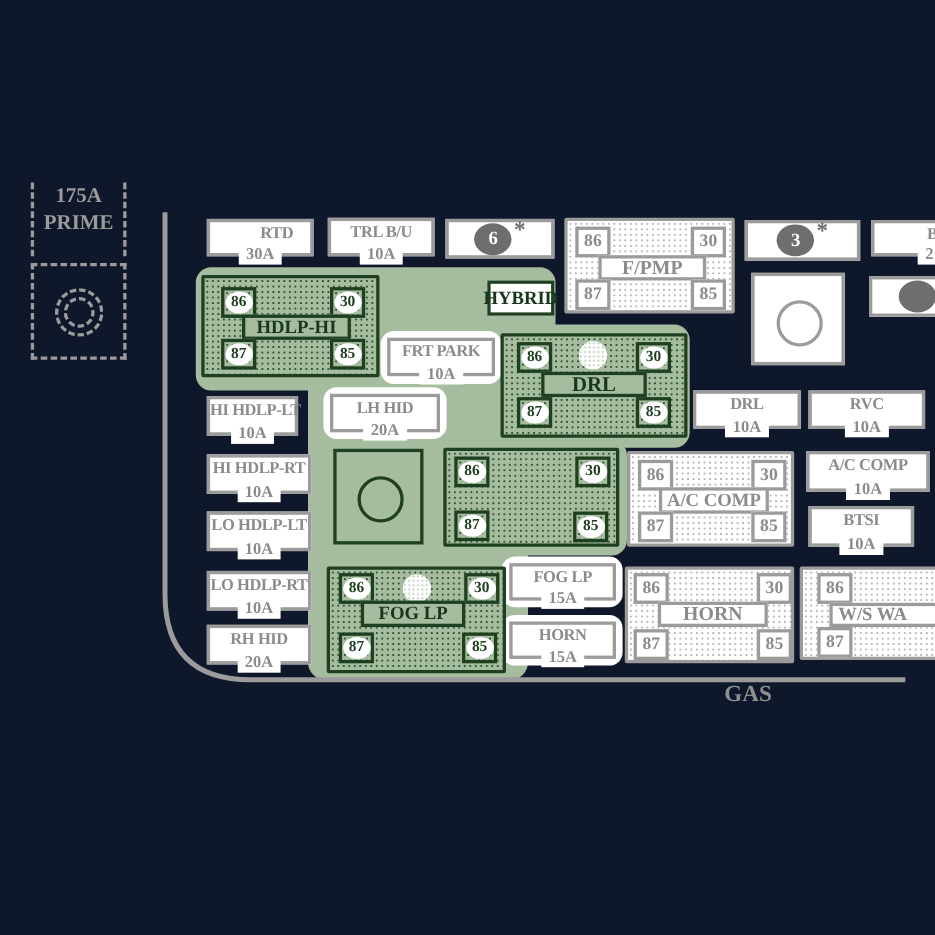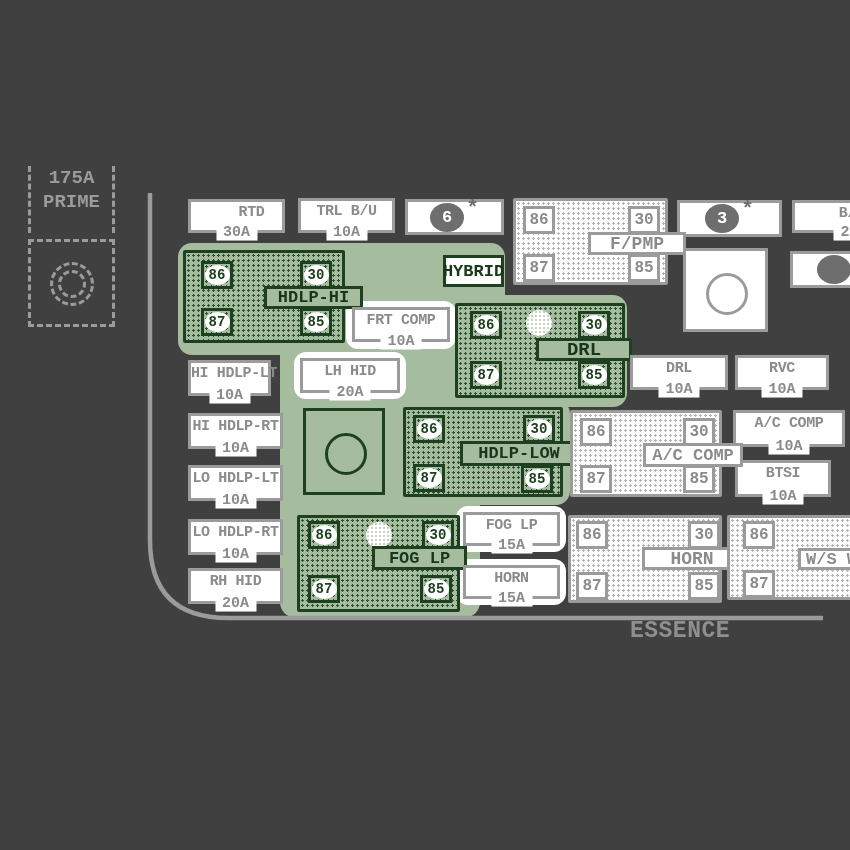--- a/index.html
+++ b/index.html
@@ -1,19 +1,19 @@
 <!DOCTYPE html>
 <html><head>
 <meta charset="utf-8">
 <style>
   * { box-sizing: border-box; margin: 0; padding: 0; }
   html,body { background:#fff; }
   #stage {
-    position: relative; width: 850px; height: 850px; background: #404040;
-    font-family: Liberation Mono, monospace; overflow: hidden;
+    position: relative; width: 850px; height: 850px; background: #0f172a;
+    font-family: Liberation Serif, serif; overflow: hidden;
   }
   .abs { position: absolute; }
 
   
   .fusebox {
     position: absolute; border: 3px solid #9b9b9b; background: #fff;
     color: #8b8b8b; font-weight: 700; text-align: center;
   }
   .fusebox .fname {
     width: 100%; margin-top: 3px; font-size: 15px; letter-spacing: -0.4px;
@@ -52,21 +52,21 @@
   .term.g .tnum {
     background: #fff; border-radius: 50%; min-width: 25px; height: 20px;
     line-height: 20px; text-align: center; font-size: 14px; font-weight: 700;
     color: #1f4020;
   }
   .term.y { border-color: #9b9b9b; background: #fff; }
   .term.y .tnum { font-size: 16px; font-weight: 700; color: #8b8b8b; }
   .band {
     position: absolute; border: 3px solid;
     display: flex; align-items: center; justify-content: center;
-    font-weight: 700; white-space: nowrap; margin-left: 44px;
+    font-weight: 700; white-space: nowrap;
   }
   .band.g { border-color: #1f4020; background: #a6bc9f; color: #17361b; font-size: 17px; }
   .band.y { border-color: #9b9b9b; background: #fff; color: #8b8b8b; font-size: 18px; }
   .hole {
     position: absolute; background: #fff; border-radius: 50%;
     background-image: radial-gradient(circle, #c7d2c3 0.9px, rgba(0,0,0,0) 1px);
     background-size: 4px 4px;
   }
 
   
@@ -209,21 +209,21 @@
     <div class="band g" style="left:34px;top:32px;width:96px;height:23px;font-size:19px;">DRL</div>
     <div class="term g" style="left:12px;top:55px;">
         <span class="tnum">87</span>
       </div>
     <div class="term g" style="left:120px;top:55px;">
         <span class="tnum">85</span>
       </div>
   </div>
 
   <div class="fusebox" style="left:352px;top:307px;width:98px;height:35px;">
-    <div class="fname">FRT COMP</div>
+    <div class="fname">FRT PARK</div>
     <div class="amp">10A</div>
   </div>
 
   <div class="fusebox" style="left:188px;top:360px;width:83px;height:36px;">
     <div class="fname">HI HDLP-LT</div>
     <div class="amp">10A</div>
   </div>
   <div class="fusebox" style="left:188px;top:413px;width:95px;height:36px;">
     <div class="fname">HI HDLP-RT</div>
     <div class="amp">10A</div>
@@ -250,34 +250,33 @@
     <div class="circ" style="left:19px;top:22px;width:42px;height:42px;"></div>
   </div>
 
   <div class="relay green" style="left:403px;top:407px;width:160px;height:90px;">
     <div class="term g" style="left:7px;top:5px;">
         <span class="tnum">86</span>
       </div>
     <div class="term g" style="left:117px;top:5px;">
         <span class="tnum">30</span>
       </div>
-    <div class="band g" style="left:10px;top:31px;width:118px;height:25px;">HDLP-LOW</div>
     <div class="term g" style="left:7px;top:54px;">
         <span class="tnum">87</span>
       </div>
     <div class="term g" style="left:115px;top:55px;">
         <span class="tnum">85</span>
       </div>
   </div>
 
   <div class="fusebox" style="left:630px;top:355px;width:98px;height:35px;">
     <div class="fname">DRL</div>
     <div class="amp">10A</div>
   </div>
-  <div class="fusebox" style="left:735px;top:355px;width:94px;height:35px;">
+  <div class="fusebox" style="left:735px;top:355px;width:106px;height:35px;">
     <div class="fname">RVC</div>
     <div class="amp">10A</div>
   </div>
   <div class="fusebox" style="left:733px;top:410px;width:112px;height:37px;">
     <div class="fname">A/C COMP</div>
     <div class="amp">10A</div>
   </div>
   <div class="fusebox" style="left:735px;top:460px;width:96px;height:37px;">
     <div class="fname">BTSI</div>
     <div class="amp">10A</div>
@@ -345,16 +344,16 @@
     <div class="term y" style="left:13px;top:3px;">
         <span class="tnum">86</span>
       </div>
     <div class="band y" style="left:24px;top:30px;width:100px;height:22px;font-size:17px;justify-content:flex-start;padding-left:5px;">W/S WA</div>
     <div class="term y" style="left:13px;top:52px;">
         <span class="tnum">87</span>
       </div>
   </div>
 
   <div class="gastxt" style="left:610px;top:620px;width:140px;font-size:21px;line-height:1.0;">
-    <div style="font-size:23px;letter-spacing:0.5px;">ESSENCE</div>
+    <div>GAS</div>
   </div>
 
 </div>
 
 </body></html>

